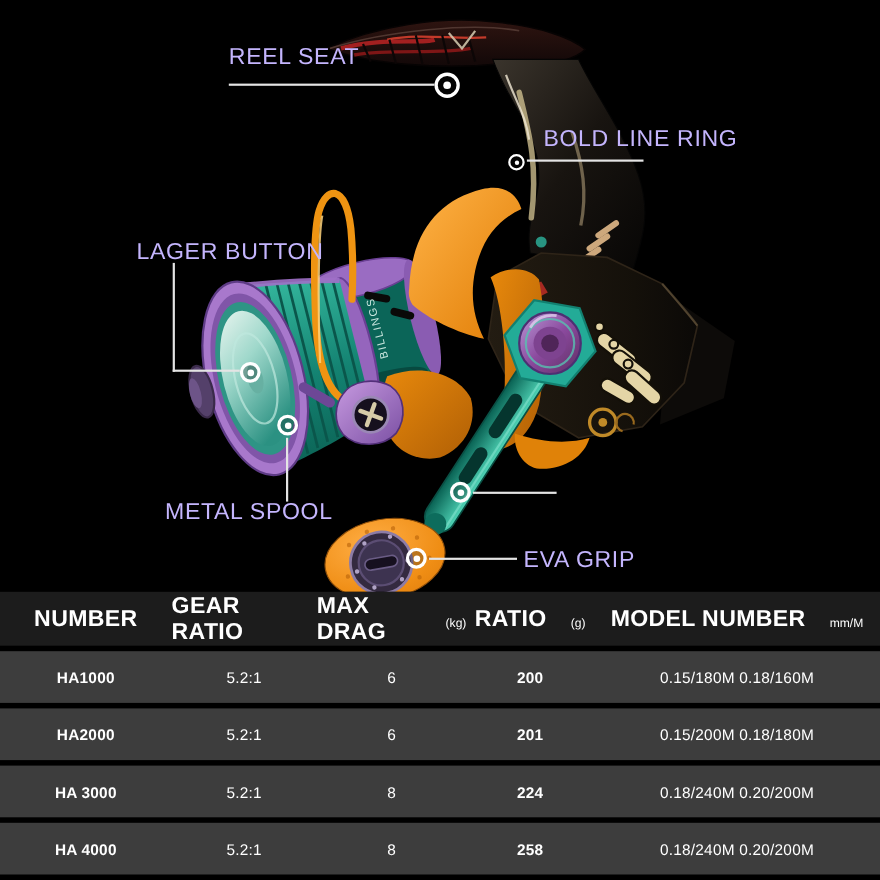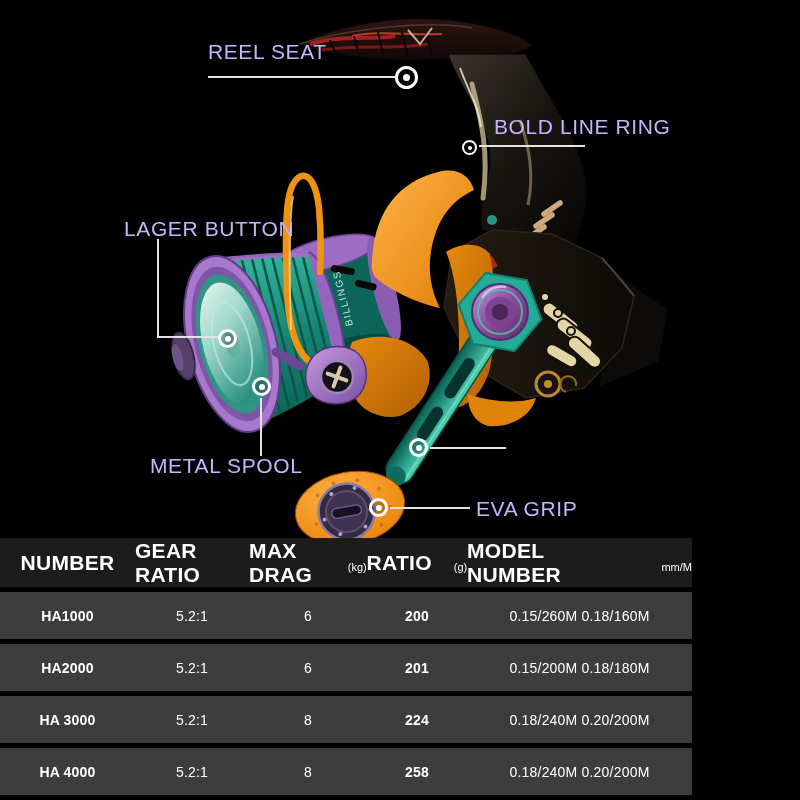--- a/index.html
+++ b/index.html
@@ -14,21 +14,21 @@
   .lead.h{height:2px;}
   .lead.v{width:2px;}
   .marker{position:absolute;box-sizing:border-box;width:19px;height:19px;border:3px solid #fff;
           border-radius:50%;background:rgba(15,15,15,.25);display:flex;align-items:center;justify-content:center;}
   .marker .dot{width:6px;height:6px;border-radius:50%;background:#fff;}
   .marker.lg{width:23px;height:23px;}
   .marker.lg .dot{width:7px;height:7px;}
   .marker.sm{width:15px;height:15px;border-width:2px;}
   .marker.sm .dot{width:4px;height:4px;}
   
-  .spec{position:absolute;left:0;top:538px;width:692px;height:262px;background:#000;}
+  .spec{position:absolute;left:0;top:538px;width:800px;height:262px;background:#000;}
   .thead{height:49px;background:#1c1c1c;display:grid;
          grid-template-columns:19.5% 16.5% 17% 14.5% 32.5%;}
   .th{display:flex;align-items:center;justify-content:center;color:#fff;
       font-size:21px;font-weight:700;letter-spacing:.3px;}
   .th .unit{font-size:11px;font-weight:400;margin-left:22px;transform:translateY(4px);letter-spacing:0;}
   .trow{height:47px;margin-top:5px;background:#3d3d3d;display:grid;
         grid-template-columns:19.5% 16.5% 17% 14.5% 32.5%;}
   .td{display:flex;align-items:center;justify-content:center;color:#fff;
       font-size:14px;font-weight:400;letter-spacing:.2px;}
   .td.b{font-weight:700;}
@@ -306,21 +306,21 @@
         <span>MODEL NUMBER</span>
         <span class="unit">mm/M</span>
       </div>
     </div>
 
     <div class="trow">
       <div class="td b">HA1000</div>
       <div class="td">5.2:1</div>
       <div class="td">6</div>
       <div class="td b">200</div>
-      <div class="td">0.15/260M 0.18/160M</div>
+      <div class="td">0.15/180M 0.18/160M</div>
     </div>
     <div class="trow">
       <div class="td b">HA2000</div>
       <div class="td">5.2:1</div>
       <div class="td">6</div>
       <div class="td b">201</div>
       <div class="td">0.15/200M 0.18/180M</div>
     </div>
     <div class="trow">
       <div class="td b">HA 3000</div>

